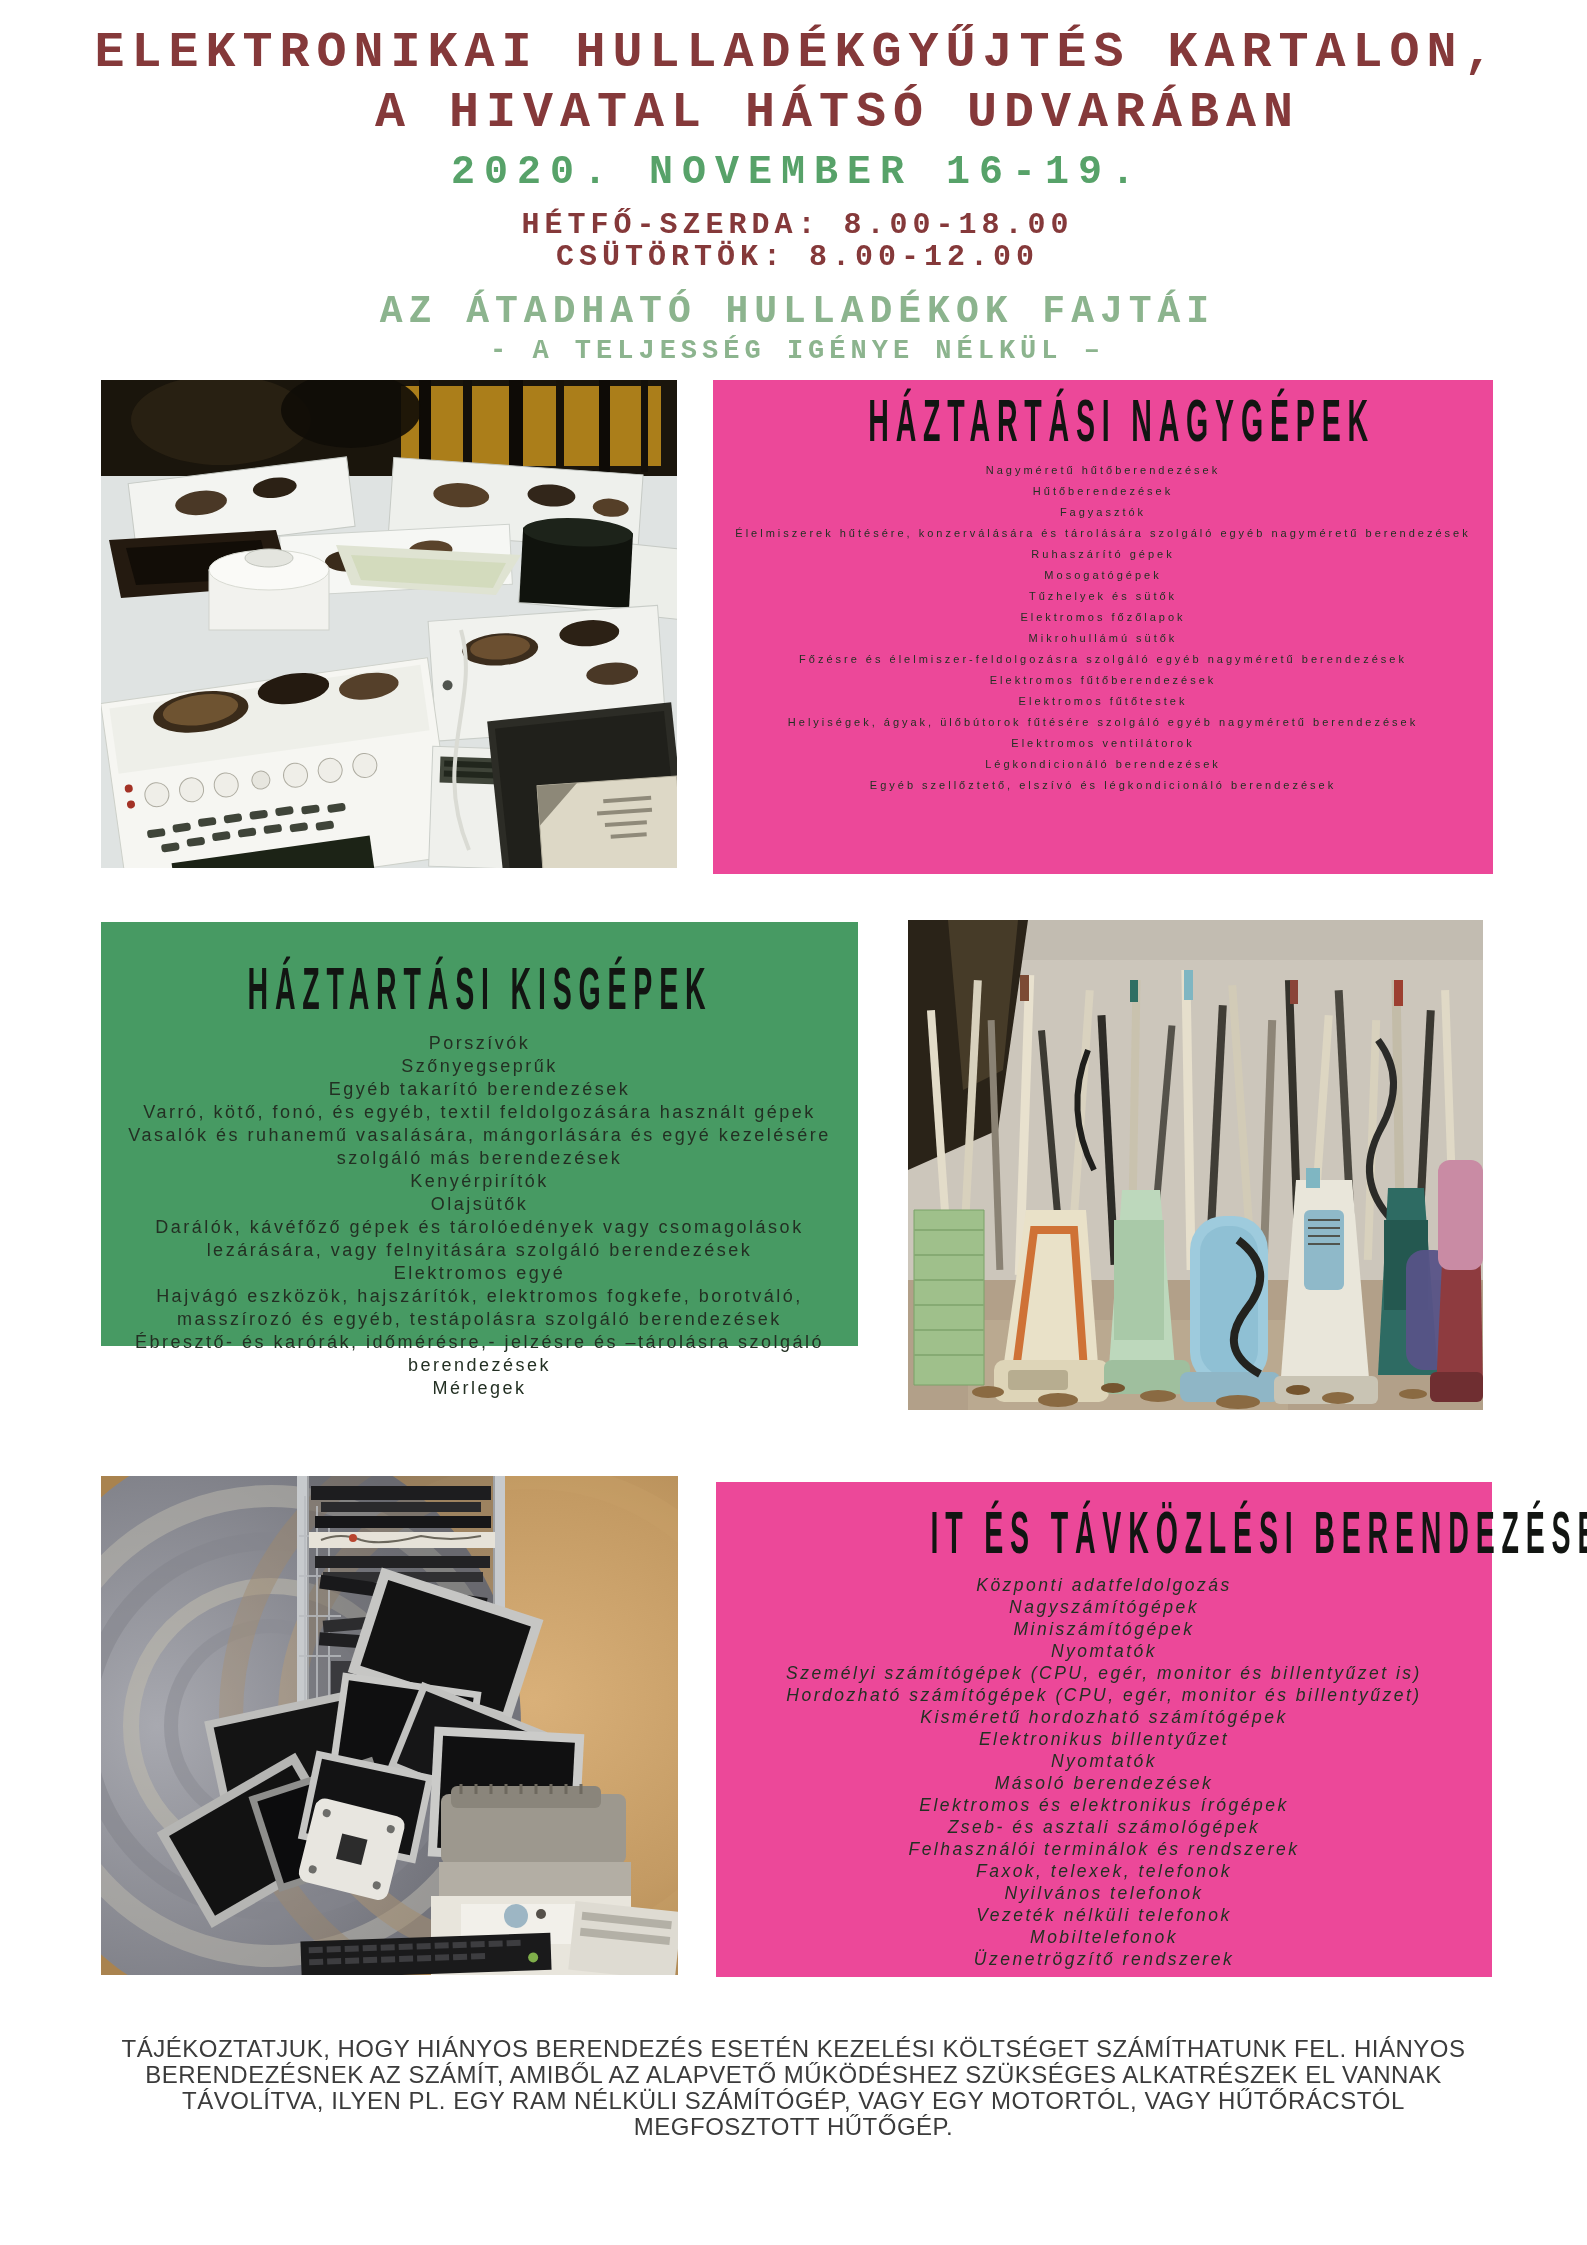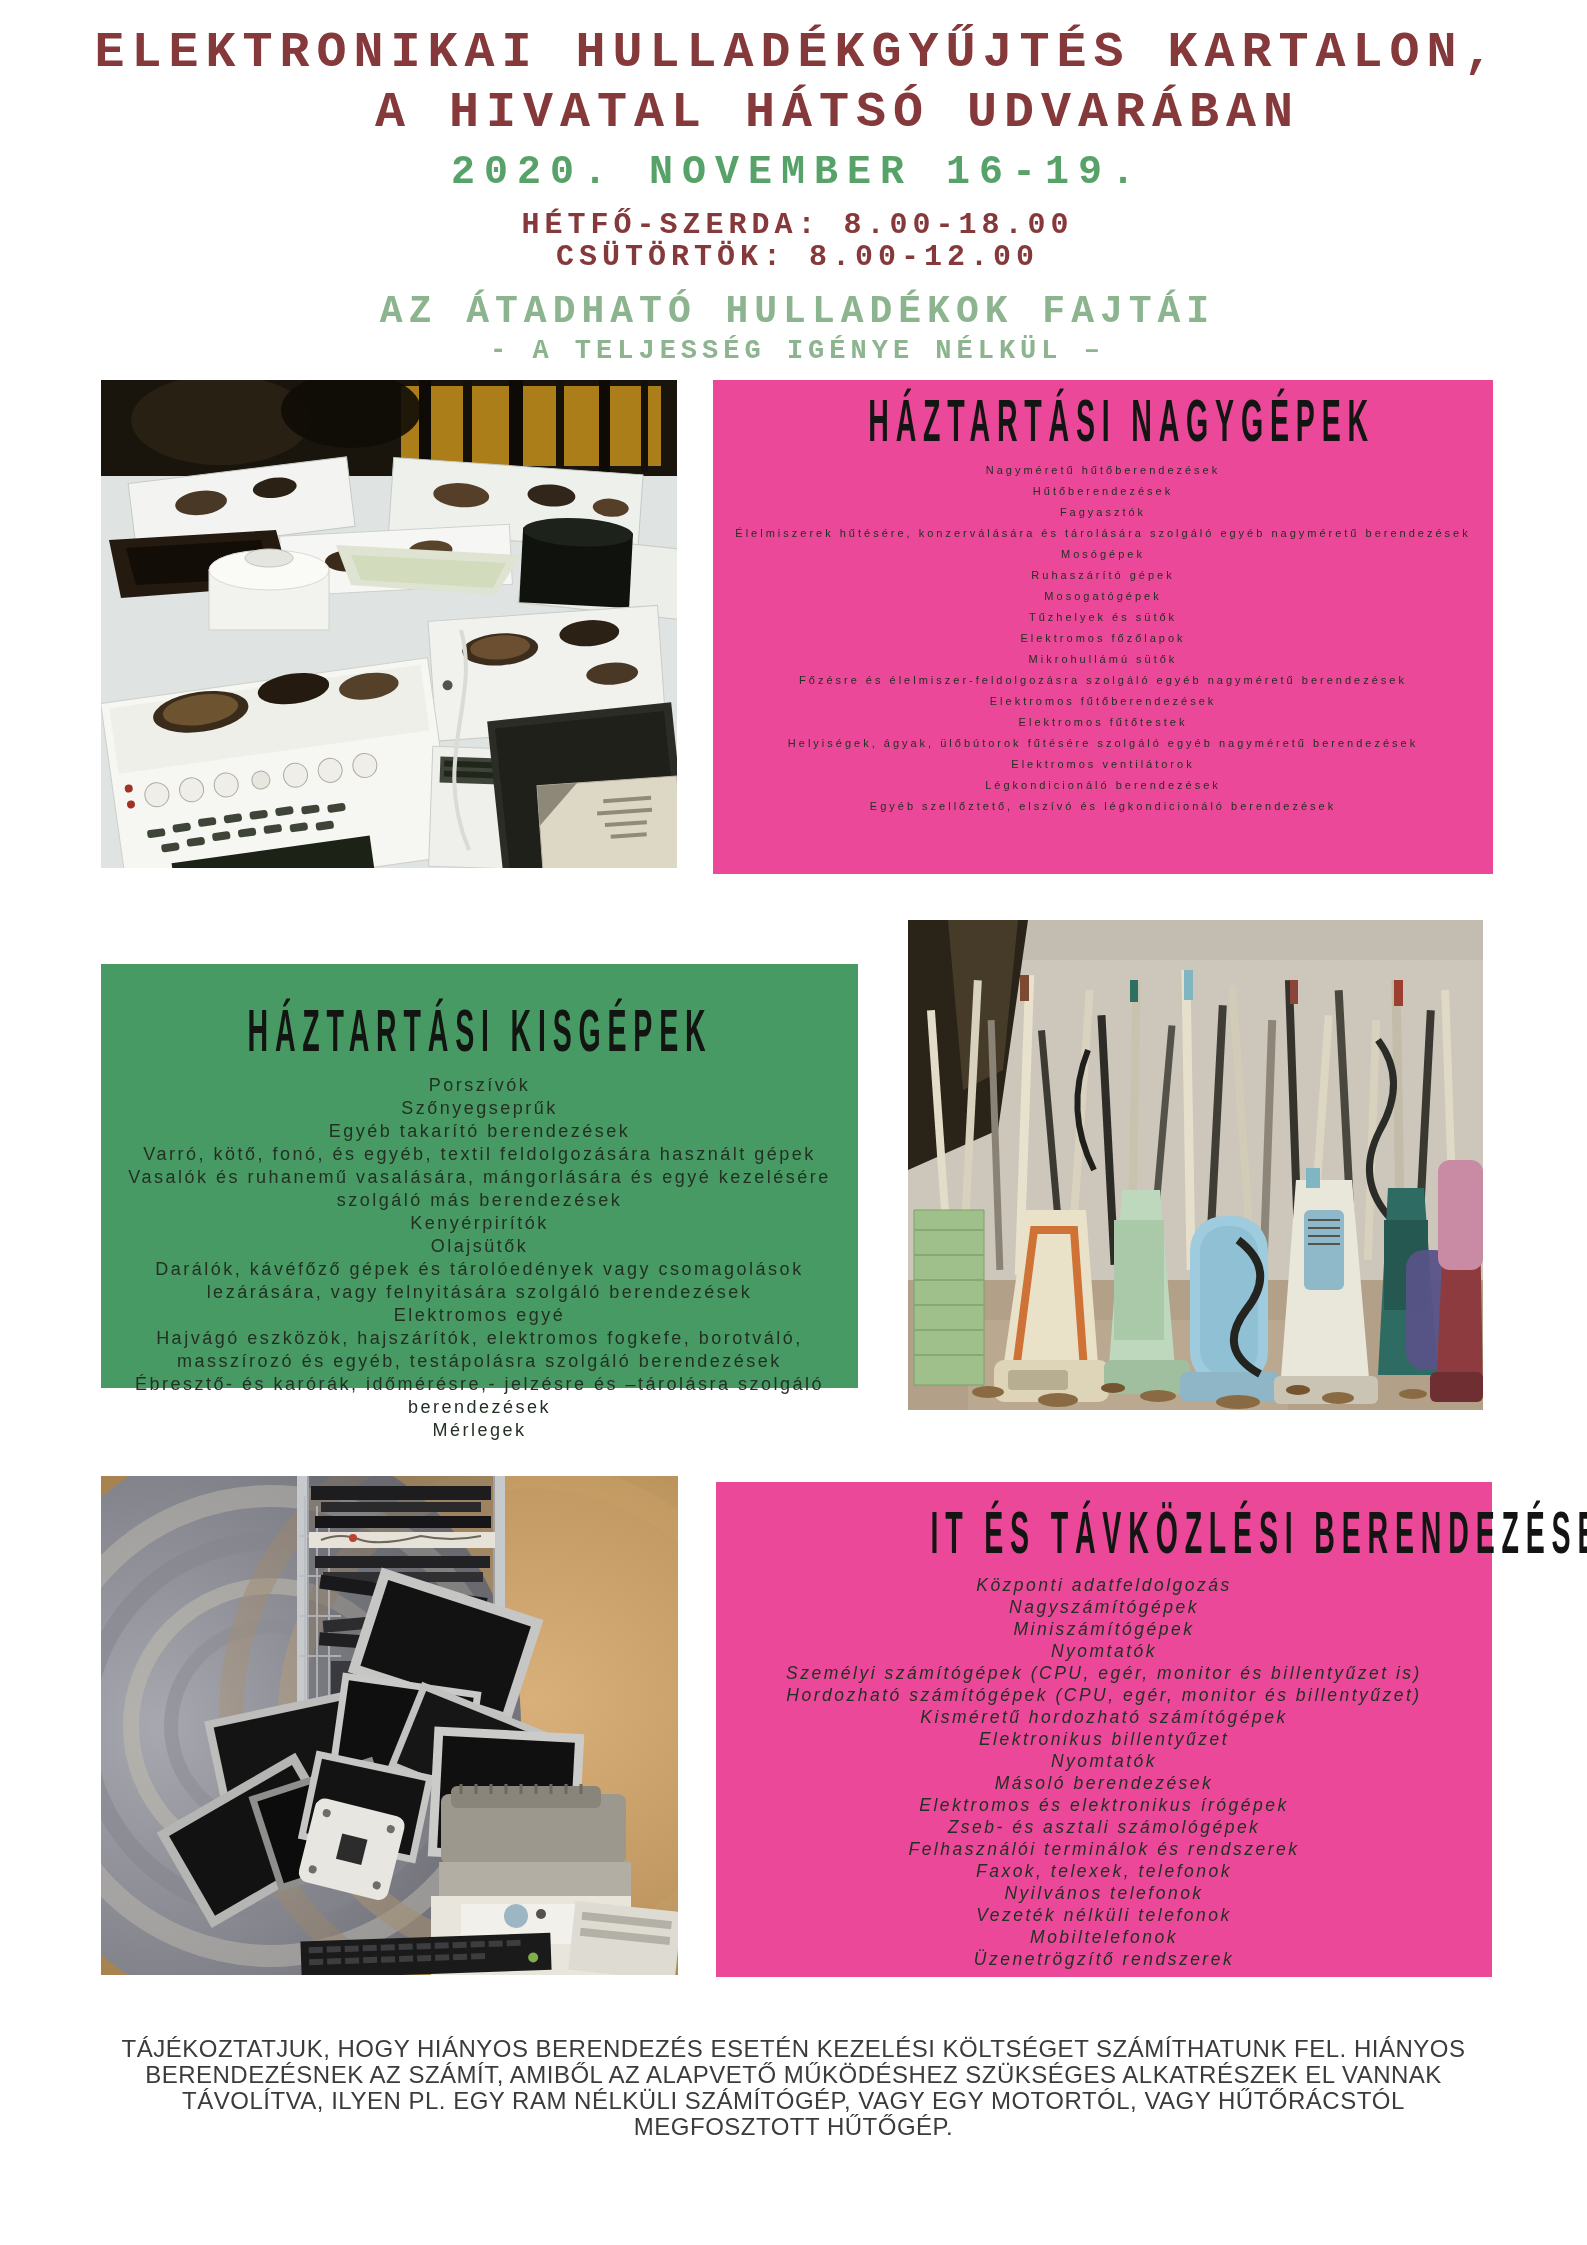--- a/index.html
+++ b/index.html
@@ -27,21 +27,21 @@
     transform:scale(0.62,1.28);transform-origin:50% 50%;}
   .box-list{text-align:center;font-weight:normal;}
   .box1 .box-title{margin-top:14px;}
   .box1 .box-list{margin-top:12px;font-size:11px;line-height:21px;letter-spacing:3px;padding:0 20px;}
   .box2 .box-title{margin-top:40px;}
   .box2 .box-list{margin-top:16px;font-size:18px;line-height:23px;letter-spacing:2.5px;padding:0 18px;}
   .box3 .box-title{margin-top:24px;}
   .box3 .box-list{margin-top:14px;font-size:17.5px;line-height:22px;letter-spacing:2.5px;padding:0 12px;font-style:italic;}
   .ph1{left:101px;top:380px;width:576px;height:488px;}
   .bx1{left:713px;top:380px;width:780px;height:494px;}
-  .bx2{left:101px;top:964px;width:757px;height:424px;}
+  .bx2{left:101px;top:922px;width:757px;height:424px;}
   .ph2{left:908px;top:920px;width:575px;height:490px;}
   .ph3{left:101px;top:1476px;width:577px;height:499px;}
   .bx3{left:716px;top:1482px;width:776px;height:495px;}
   
   .footer{position:absolute;left:0;top:2036px;width:100%;text-align:center;
     color:#3b3b3b;font-size:24px;line-height:26px;letter-spacing:0.5px;}
 </style>
 </head>
 <body>
 
@@ -175,21 +175,20 @@
     </svg>
   </div>
 
   <div class="gbox sage bx1 box1">
     <div class="box-title"><span>HÁZTARTÁSI NAGYGÉPEK</span></div>
     <div class="box-list">
         <div>Nagyméretű hűtőberendezések</div>
         <div>Hűtőberendezések</div>
         <div>Fagyasztók</div>
         <div>Élelmiszerek hűtésére, konzerválására és tárolására szolgáló egyéb nagyméretű berendezések</div>
-        <div>Mosógépek</div>
         <div>Ruhaszárító gépek</div>
         <div>Mosogatógépek</div>
         <div>Tűzhelyek és sütők</div>
         <div>Elektromos főzőlapok</div>
         <div>Mikrohullámú sütők</div>
         <div>Főzésre és élelmiszer-feldolgozásra szolgáló egyéb nagyméretű berendezések</div>
         <div>Elektromos fűtőberendezések</div>
         <div>Elektromos fűtőtestek</div>
         <div>Helyiségek, ágyak, ülőbútorok fűtésére szolgáló egyéb nagyméretű berendezések</div>
         <div>Elektromos ventilátorok</div>

